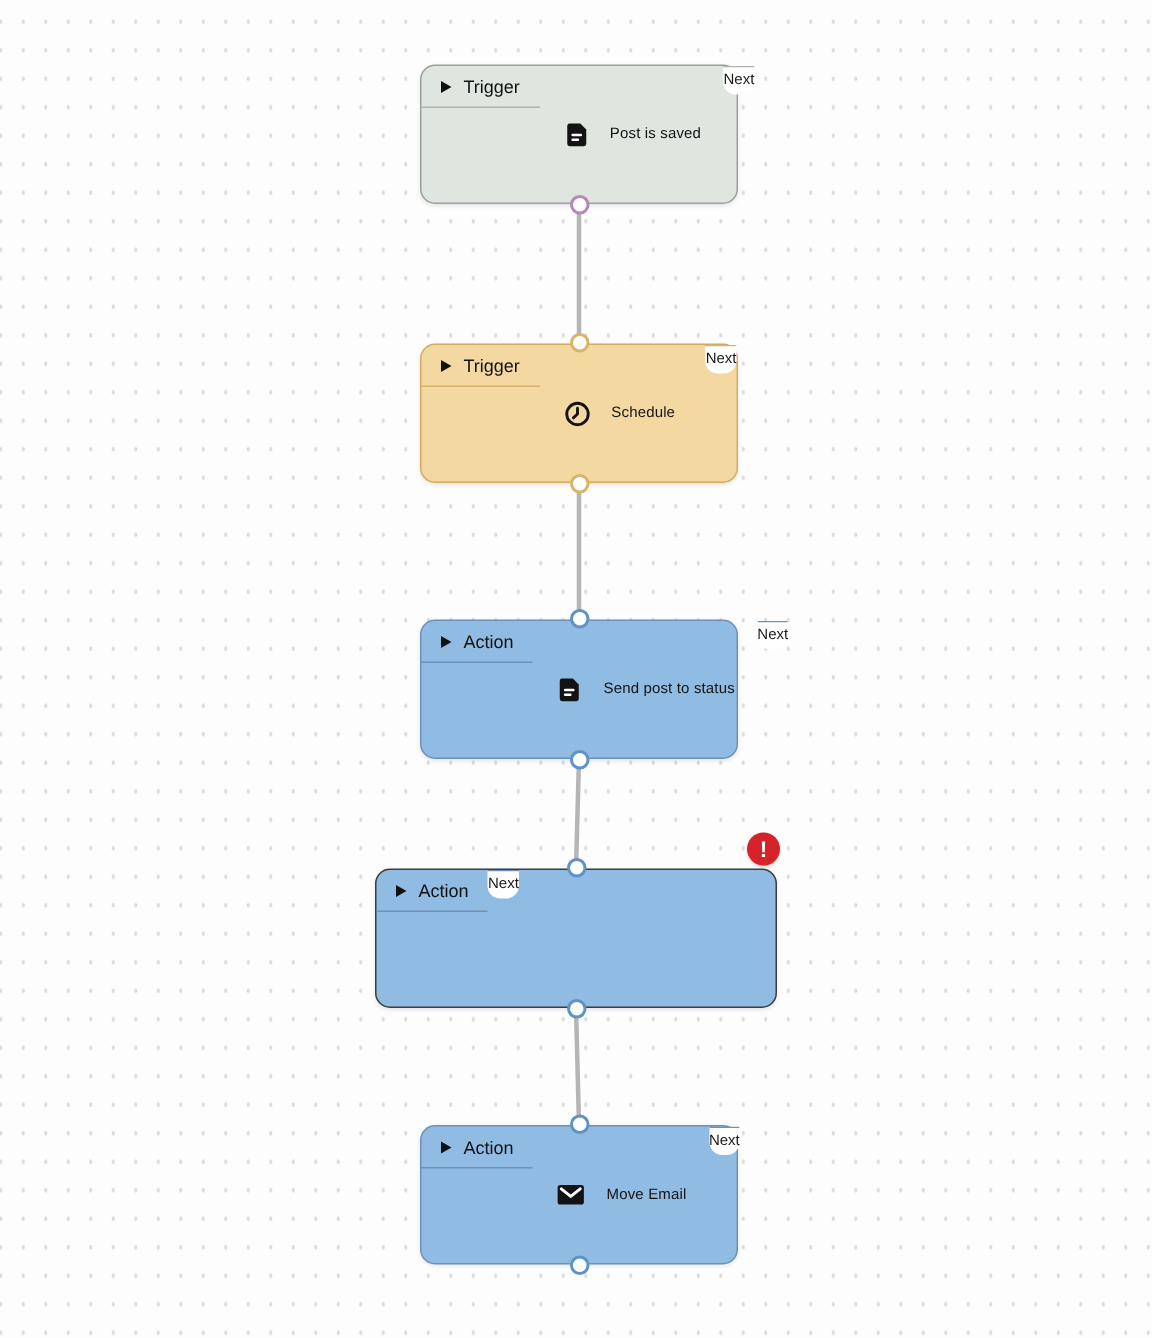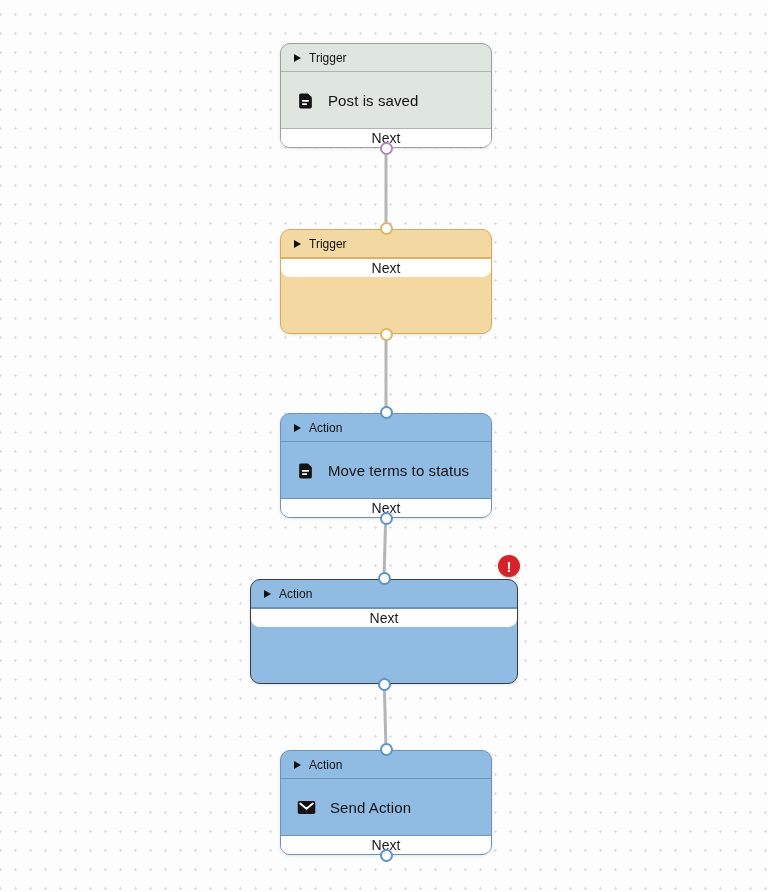--- a/index.html
+++ b/index.html
@@ -13,26 +13,26 @@
   .canvas{
     position:absolute;inset:0;
     background-image:radial-gradient(#dcdcdc 1px, transparent 1.3px);
     background-size:15px 19px;
     background-position:8px 5px;
   }
   .connectors{position:absolute;inset:0;z-index:0;pointer-events:none;}
 
   .node{
     position:absolute;z-index:1;
-    height:105px;box-sizing:border-box;
+    height:93px;box-sizing:border-box;
     border-radius:10px;
     border:1.5px solid var(--border);
     background:var(--fill);
     box-shadow:0 1px 3px rgba(0,0,0,.10);
-    display:flex;flex-direction:column;
+    display:flex;flex-direction:row;
   }
   .node--trigger {--fill:#dfe5df;--border:#99a299;--sep:#adb5ad;--port:#b389b7;}
   .node--advanced{--fill:#f3d9a1;--border:#d4ac60;--sep:#d9b268;--port:#d9b56a;}
   .node--action  {--fill:#90bbe2;--border:#6d92b8;--sep:#6d92b8;--port:#5f93c6;}
   .node--selected{--border:#3d3d3d;}
 
   .node-header{
     height:27px;flex:0 0 27px;
     display:flex;align-items:center;gap:8px;
     padding:0 13px;
@@ -45,31 +45,31 @@
     border-top:4.5px solid transparent;
     border-bottom:4.5px solid transparent;
   }
   .node-body{
     flex:1 1 auto;
     display:flex;align-items:center;gap:13px;
     padding:0 15px;
     min-height:0;
   }
   .node-title{
-    font-size:15px;font-weight:500;color:#131313;
+    font-size:10px;font-weight:500;color:#131313;
     white-space:nowrap;letter-spacing:.1px;
   }
   .node-icon{display:inline-flex;flex:0 0 auto;}
   .node-footer{
     flex:0 0 18px;height:18px;
     background:#ffffff;
     border-top:1px solid var(--sep);
     border-radius:0 0 8.5px 8.5px;
     text-align:center;
-    font-size:14px;line-height:18px;color:#1a1a1a;
+    font-size:10px;line-height:18px;color:#1a1a1a;
     position:relative;
   }
   .port{
     position:absolute;left:50%;
     width:13px;height:13px;box-sizing:border-box;
     margin-left:-6.5px;border-radius:50%;
     background:#fff;border:2px solid var(--port);
     z-index:3;
   }
   .port--in{top:-8px;}
@@ -117,41 +117,50 @@
     </div>
     <span class="port port--out"></span>
   </div>
 
   <div class="node node--advanced" style="left:280px;top:229px;width:212px;">
     <span class="port port--in"></span>
     <div class="node-header">
       <span class="tri"></span>
       <span>Trigger</span>
     </div>
+    <div class="node-body">
+      <span class="node-icon">
+        <svg width="20" height="20" viewBox="0 0 24 24">
+            <circle cx="12" cy="12" r="8.6" fill="none" stroke="#131313" stroke-width="2.3"></circle>
+            <path d="M12 7.3V12l-3.3 3.1" fill="none" stroke="#131313" stroke-width="2.3" stroke-linecap="round" stroke-linejoin="round"></path>
+          </svg>
+      </span>
+      <span class="node-title">Schedule</span>
+    </div>
     <div class="node-footer">
       <span>Next</span>
     </div>
     <span class="port port--out"></span>
   </div>
 
   <div class="node node--action" style="left:280px;top:413px;width:212px;">
     <span class="port port--in"></span>
     <div class="node-header">
       <span class="tri"></span>
       <span>Action</span>
     </div>
     <div class="node-body">
       <span class="node-icon">
         <svg width="19" height="19" viewBox="0 0 24 24">
             <path d="M6 3h9l5 5v12a2 2 0 0 1-2 2H6a2 2 0 0 1-2-2V5a2 2 0 0 1 2-2z" fill="#131313"></path>
             <rect x="7.5" y="11.5" width="9" height="2.1" rx="1" fill="#fff"></rect>
             <rect x="7.5" y="15.5" width="6.5" height="2.1" rx="1" fill="#fff"></rect>
           </svg>
       </span>
-      <span class="node-title">Move terms to status</span>
+      <span class="node-title">Send post to status</span>
     </div>
     <div class="node-footer">
       <span>Next</span>
     </div>
     <span class="port port--out"></span>
   </div>
 
   <div class="node node--action node--selected" style="left:250px;top:579px;width:268px;">
     <span class="port port--in"></span>
     <div class="node-header">
@@ -174,21 +183,21 @@
       <span class="tri"></span>
       <span>Action</span>
     </div>
     <div class="node-body">
       <span class="node-icon">
         <svg width="21" height="21" viewBox="0 0 24 24">
             <rect x="2" y="4.5" width="20" height="15" rx="2" fill="#131313"></rect>
             <path d="M4.8 7.5l7.2 5.8 7.2-5.8" fill="none" stroke="#fff" stroke-width="2.2" stroke-linecap="round" stroke-linejoin="round"></path>
           </svg>
       </span>
-      <span class="node-title">Send Action</span>
+      <span class="node-title">Move Email</span>
     </div>
     <div class="node-footer">
       <span>Next</span>
     </div>
     <span class="port port--out"></span>
   </div>
 
 </div>
 
 </body></html>

